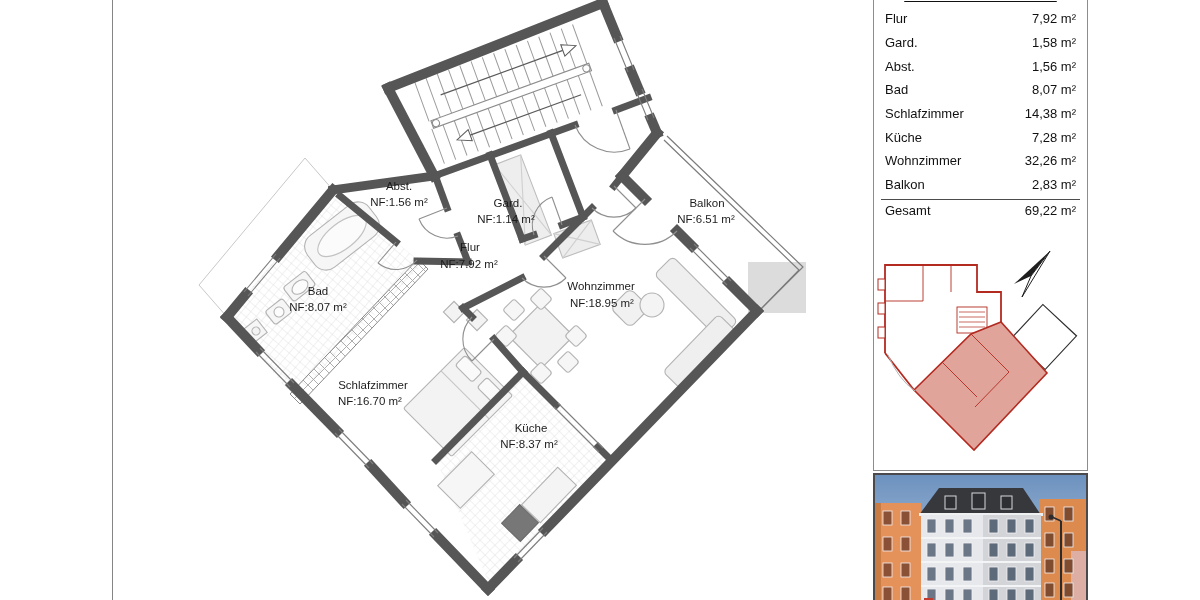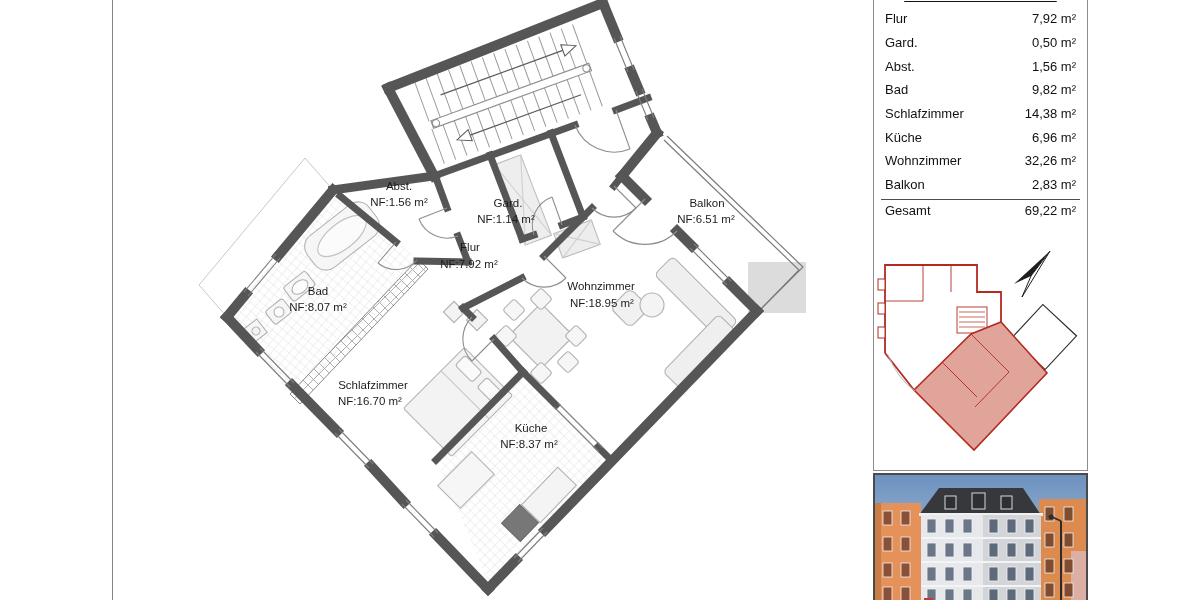--- a/index.html
+++ b/index.html
@@ -243,37 +243,37 @@
   <div class="panel">
     <div class="panel-title">2. OBERGESCHOSS</div>
 
     <div class="rows">
       <div class="row">
         <span>Flur</span>
         <span class="val">7,92 m²</span>
         </div>
       <div class="row">
         <span>Gard.</span>
-        <span class="val">0,50 m²</span>
+        <span class="val">1,58 m²</span>
         </div>
       <div class="row">
         <span>Abst.</span>
         <span class="val">1,56 m²</span>
         </div>
       <div class="row">
         <span>Bad</span>
-        <span class="val">9,82 m²</span>
+        <span class="val">8,07 m²</span>
         </div>
       <div class="row">
         <span>Schlafzimmer</span>
         <span class="val">14,38 m²</span>
         </div>
       <div class="row">
         <span>Küche</span>
-        <span class="val">6,96 m²</span>
+        <span class="val">7,28 m²</span>
         </div>
       <div class="row">
         <span>Wohnzimmer</span>
         <span class="val">32,26 m²</span>
         </div>
       <div class="row">
         <span>Balkon</span>
         <span class="val">2,83 m²</span>
         </div>
     </div>

